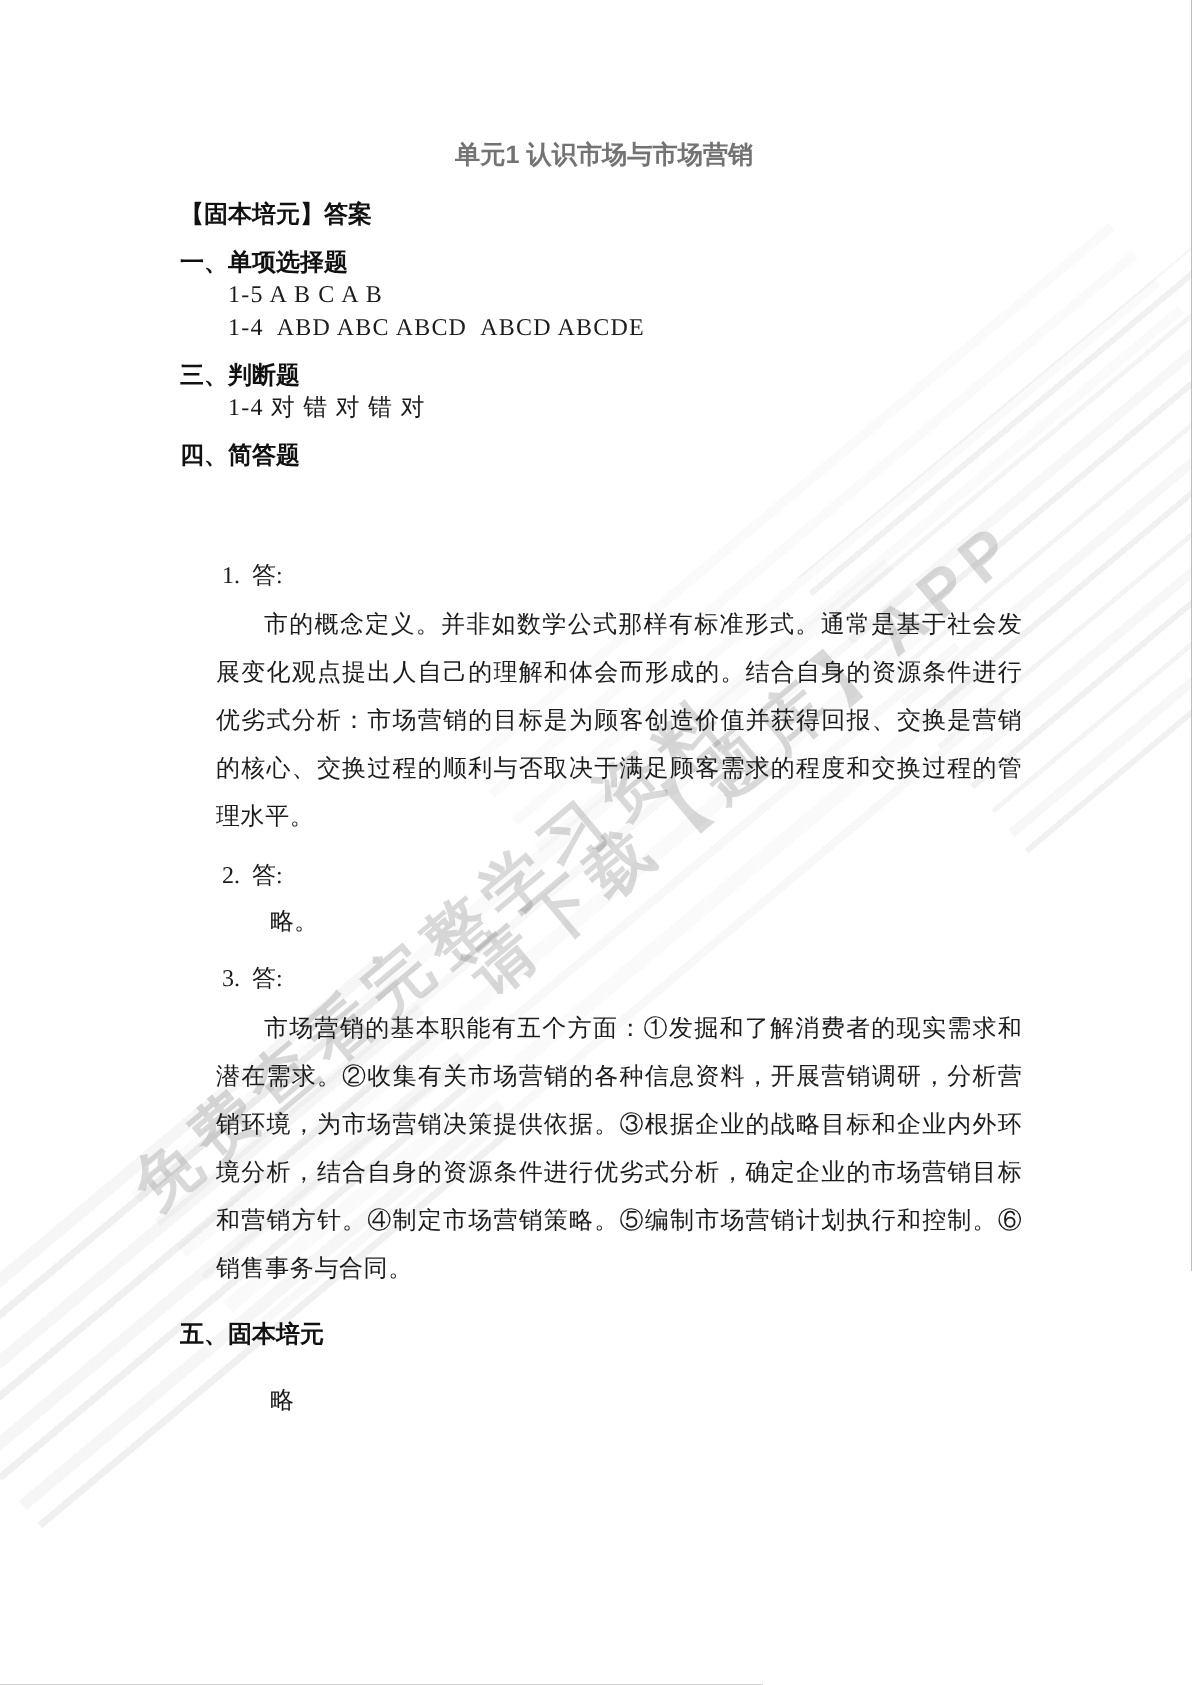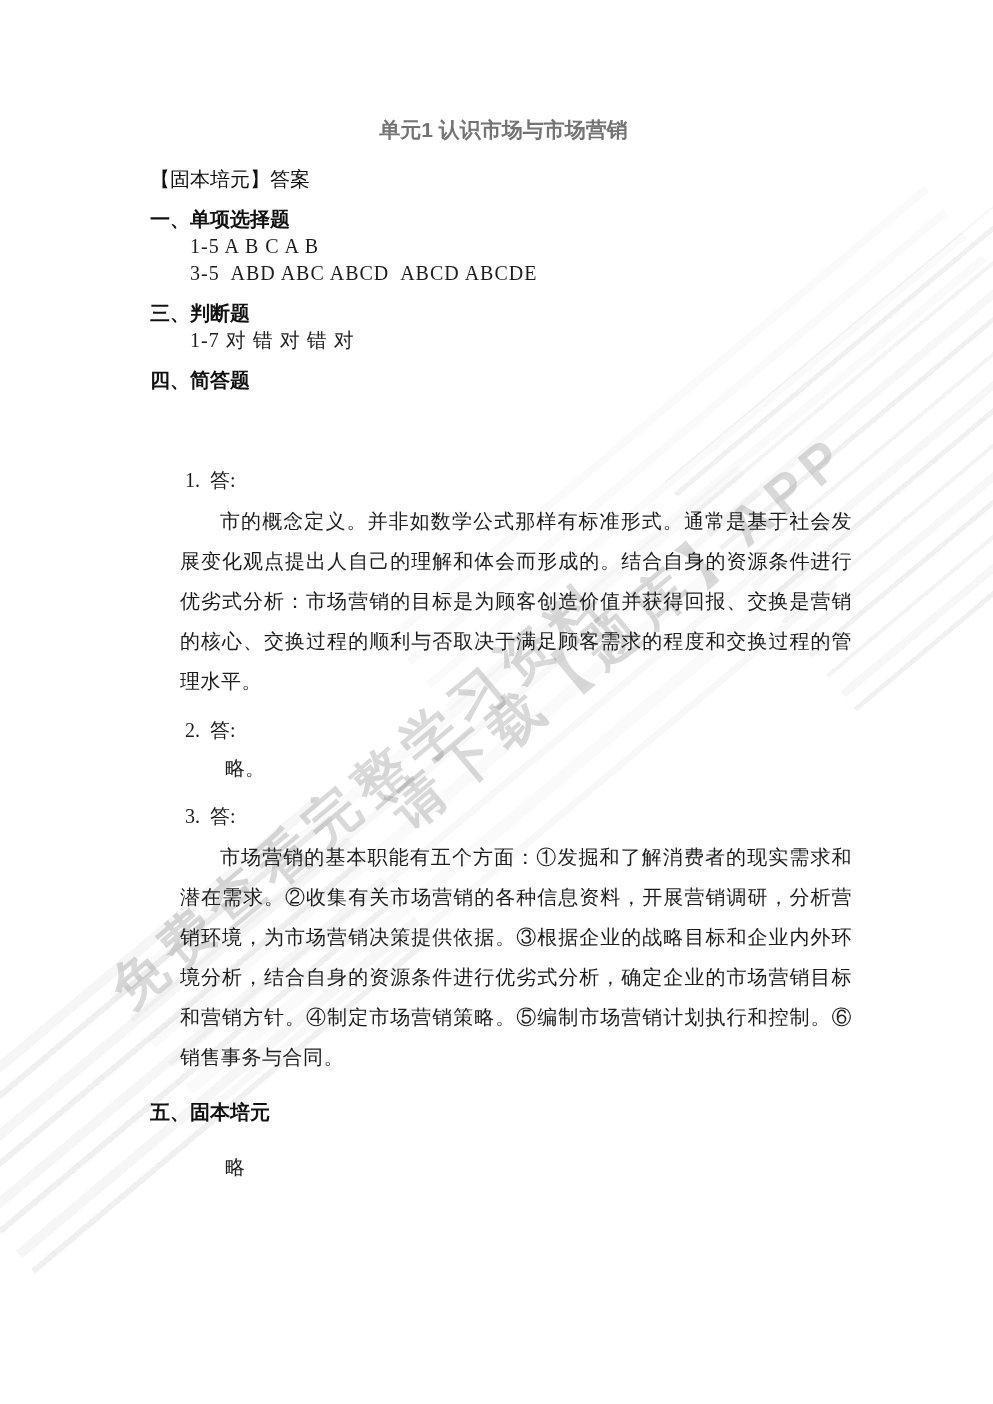--- a/index.html
+++ b/index.html
@@ -63,21 +63,21 @@
   }
   .title{
     margin:0 0 22px 0;
     text-align:center;
     font-family:"Liberation Sans", sans-serif;
     font-size:21px;line-height:28px;
     font-weight:700;color:#737373;
   }
   .subtitle{
     font-family:"Liberation Sans", sans-serif;
-    font-size:20px;line-height:26px;font-weight:400;color:#111;
+    font-size:20px;line-height:26px;font-weight:700;color:#111;
   }
   .heading{
     margin-top:14px;
     font-family:"Liberation Sans", sans-serif;
     font-size:20px;line-height:26px;font-weight:700;color:#111;
   }
   .ans{
     margin-top:1px;
     padding-left:40px;
     font-size:20px;line-height:26px;
@@ -125,24 +125,24 @@
   </div>
 
   <div class="content">
     <h1 class="title">单元1 认识市场与市场营销</h1>
 
     <div class="subtitle">【固本培元】答案</div>
 
     <div class="heading">一、单项选择题</div>
     <div class="ans">1-5 A B C A B</div>
 
-    <div class="ans">3-5  ABD ABC ABCD  ABCD ABCDE</div>
+    <div class="ans">1-4  ABD ABC ABCD  ABCD ABCDE</div>
 
     <div class="heading">三、判断题</div>
-    <div class="ans">1-7 对 错 对 错 对</div>
+    <div class="ans">1-4 对 错 对 错 对</div>
 
     <div class="heading">四、简答题</div>
 
     <div class="qlabel first">1.  答:</div>
     <p class="para">市的概念定义。并非如数学公式那样有标准形式。通常是基于社会发展变化观点提出人自己的理解和体会而形成的。结合自身的资源条件进行优劣式分析：市场营销的目标是为顾客创造价值并获得回报、交换是营销的核心、交换过程的顺利与否取决于满足顾客需求的程度和交换过程的管理水平。</p>
 
     <div class="qlabel">2.  答:</div>
     <div class="brief">略。</div>
 
     <div class="qlabel">3.  答:</div>

